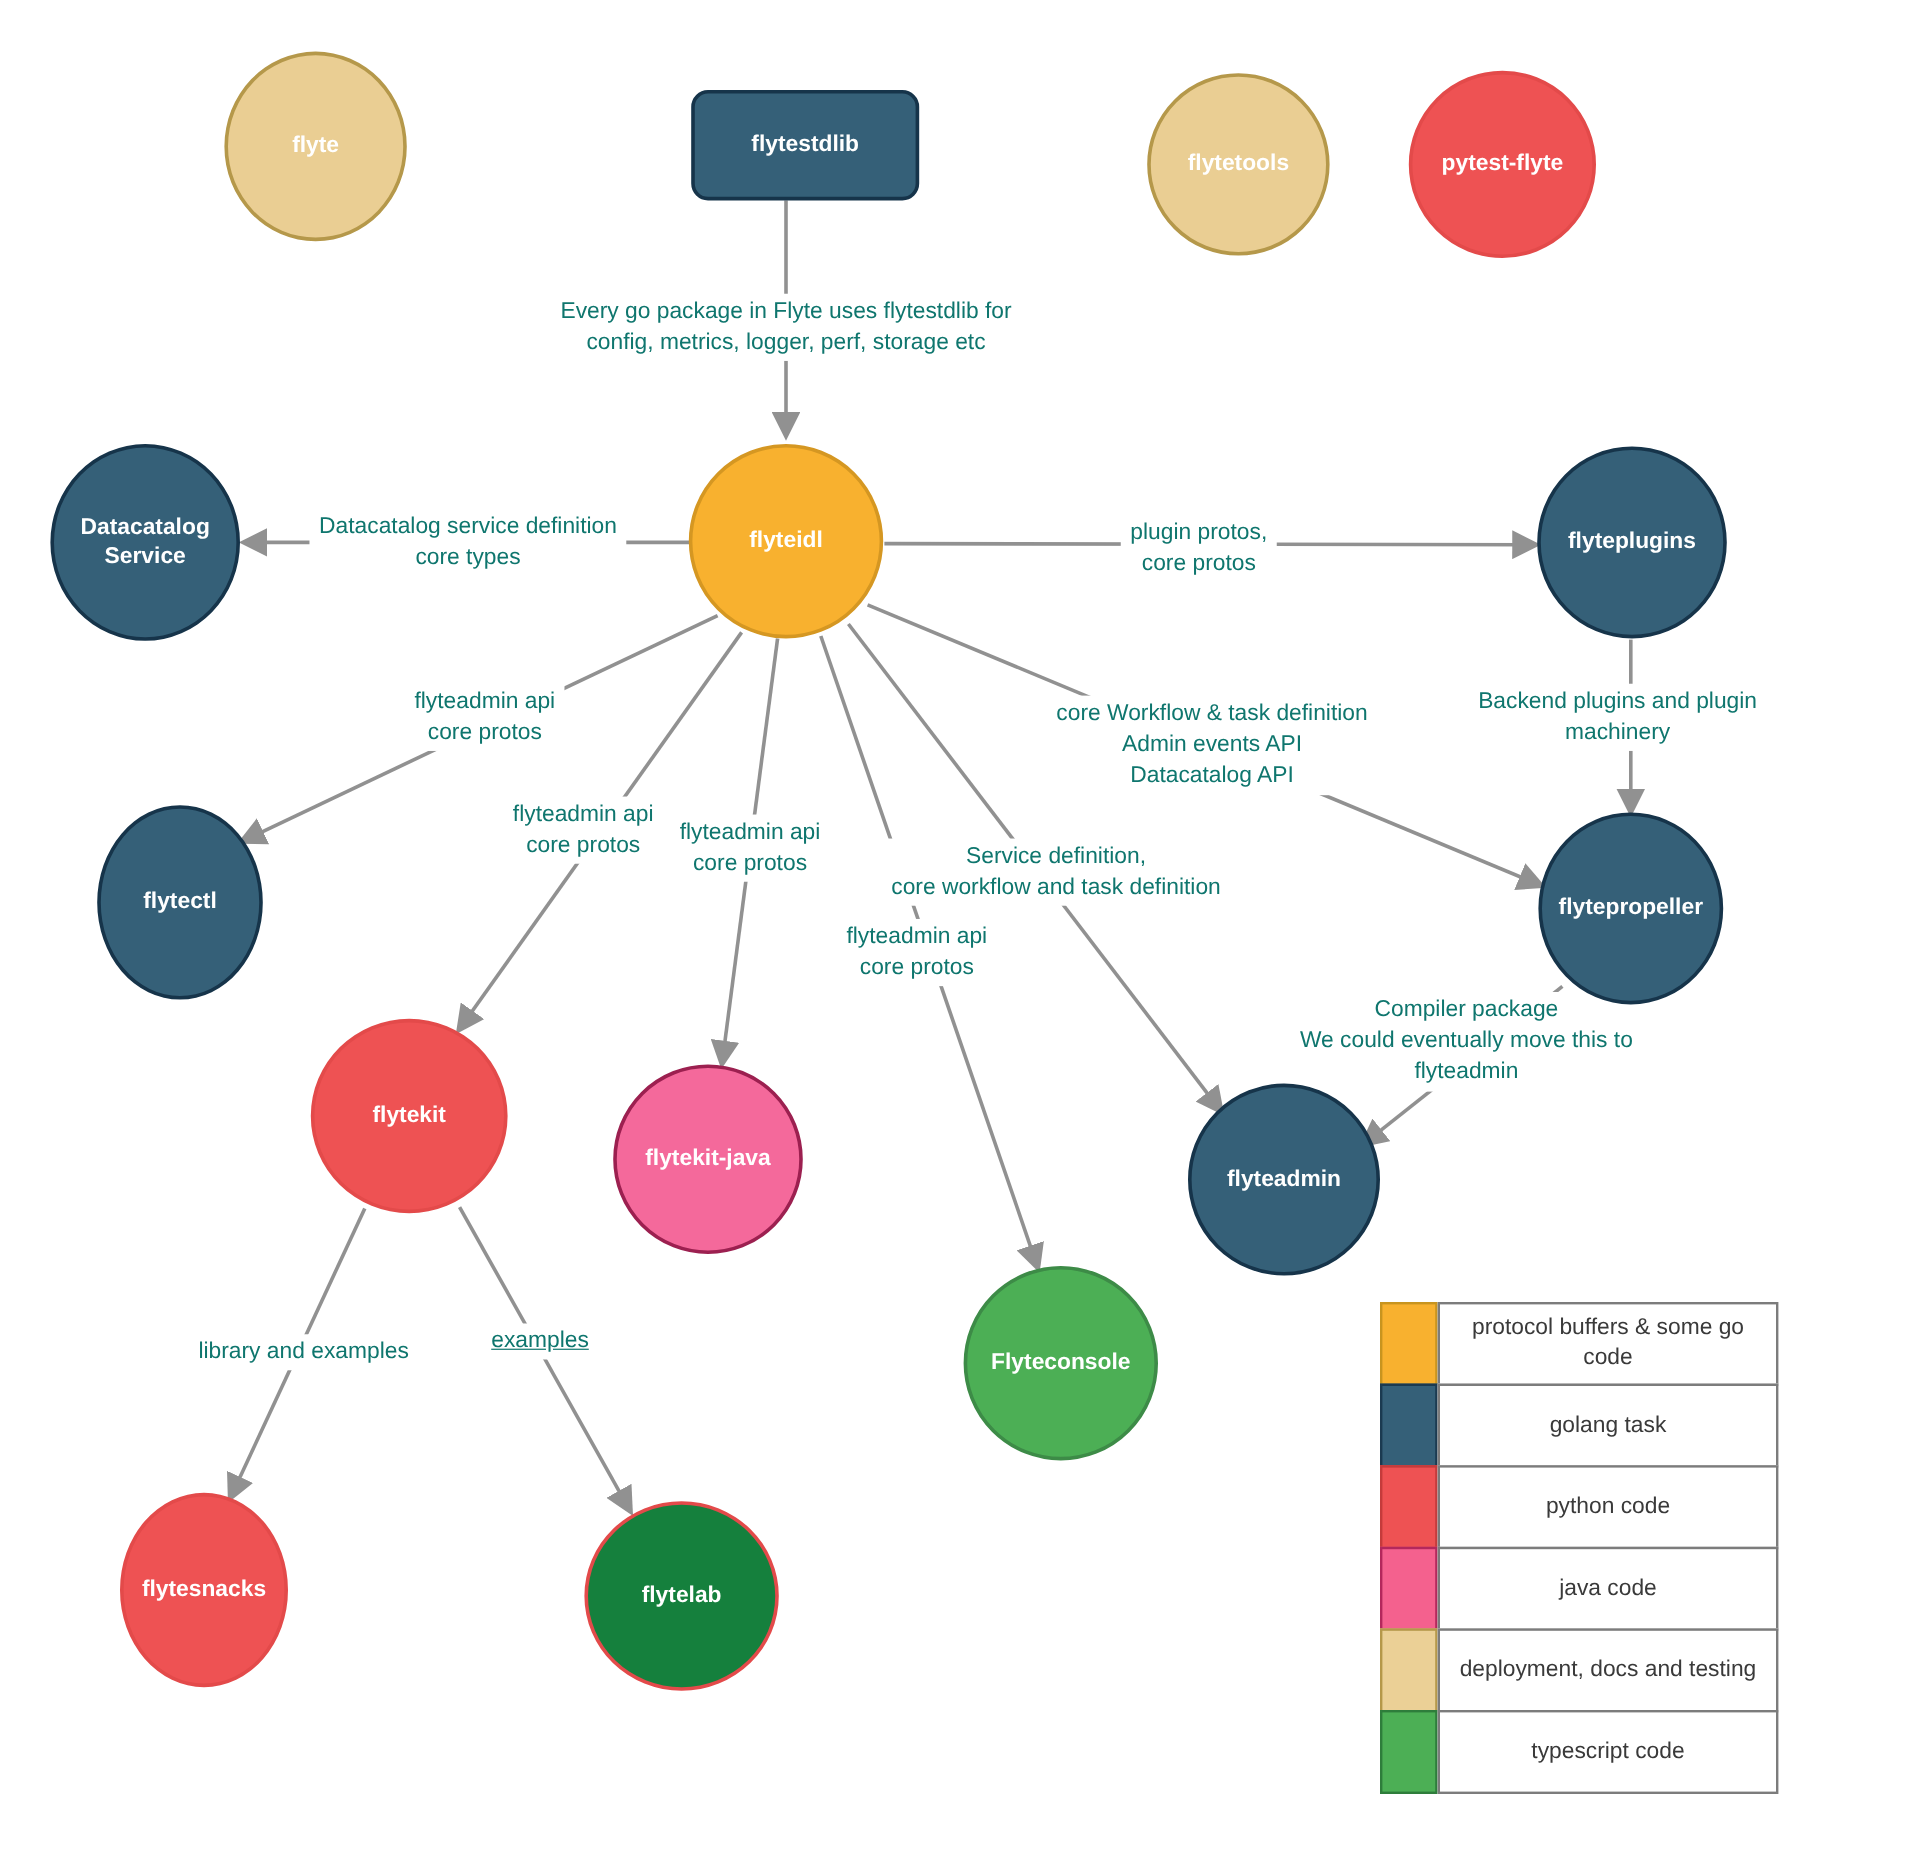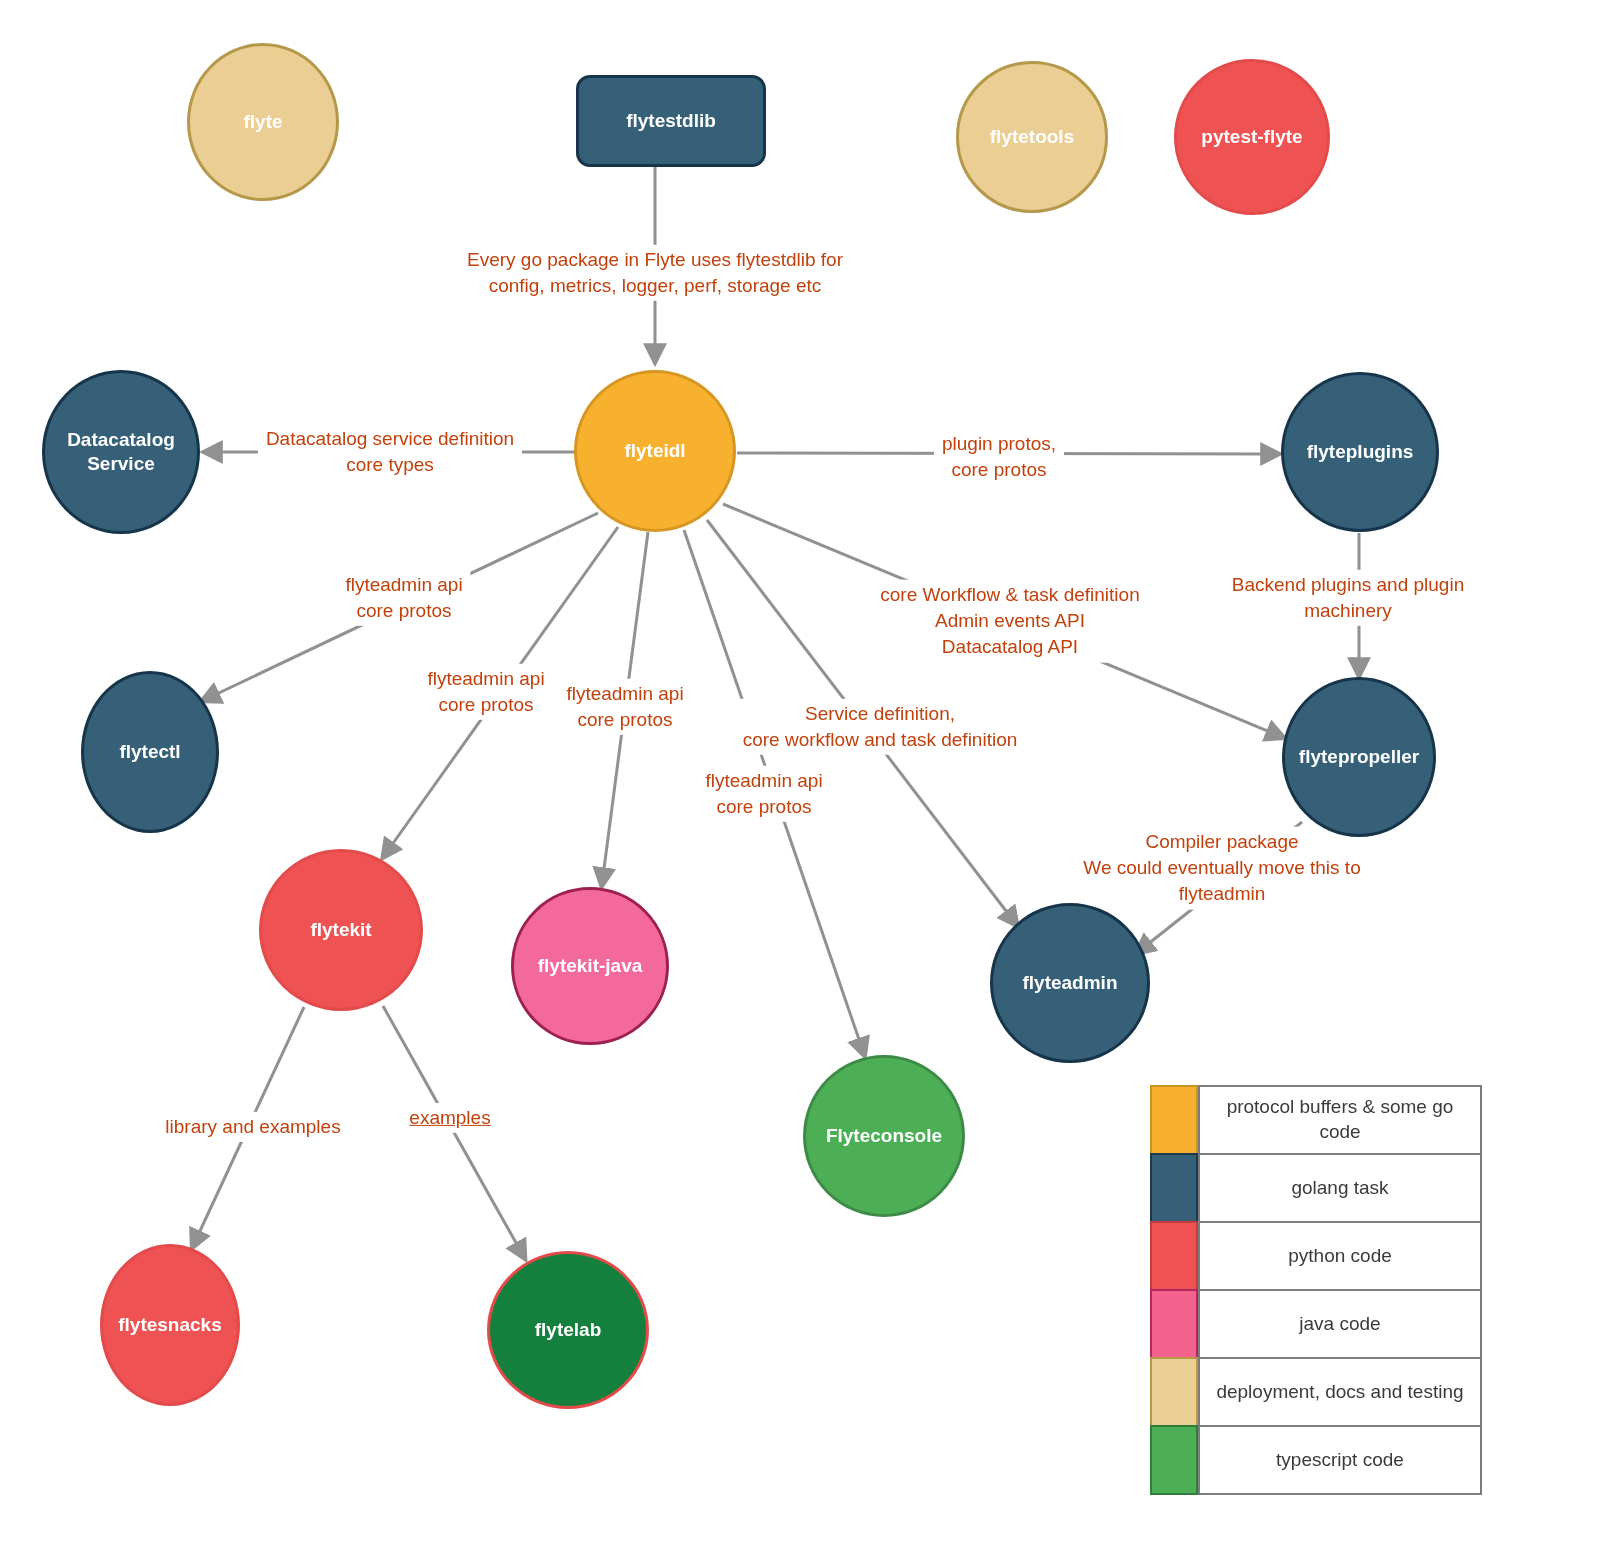--- a/index.html
+++ b/index.html
@@ -9,21 +9,21 @@
     position: relative;
     width: 1600px; height: 1556px;
     background: #ffffff;
     overflow: hidden;
   }
   #edge-svg { position:absolute; left:0; top:0; z-index:1; }
   .edge-label {
     position:absolute; z-index:2;
     transform: translate(-50%,-50%);
     background:#ffffff;
-    color:#c2410c;
+    color:#0f766e;
     font-size:19px; line-height:1.38;
     text-align:center;
     white-space:pre-line;
     padding:2px 8px;
   }
   .node {
     position:absolute; z-index:3;
     border-radius:50%;
     border:3px solid transparent;
     display:flex; align-items:center; justify-content:center;

